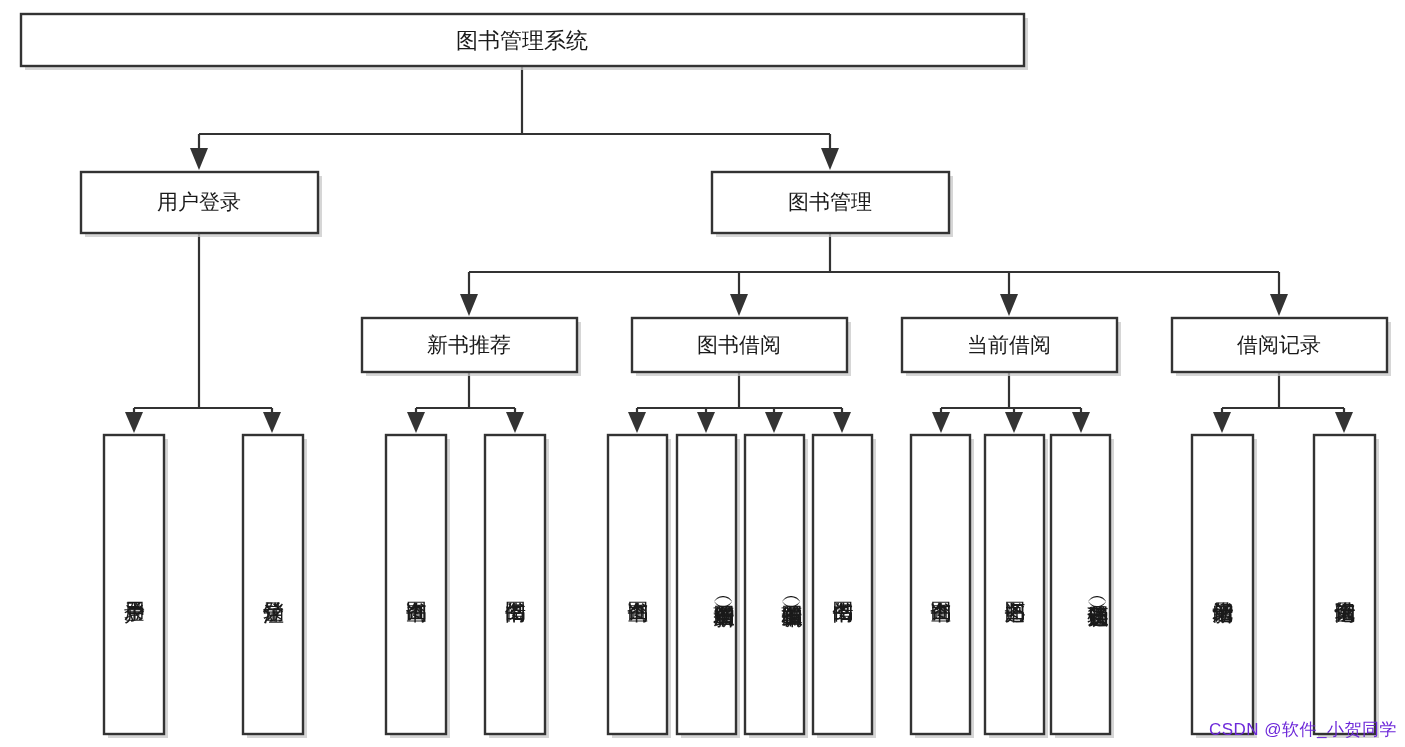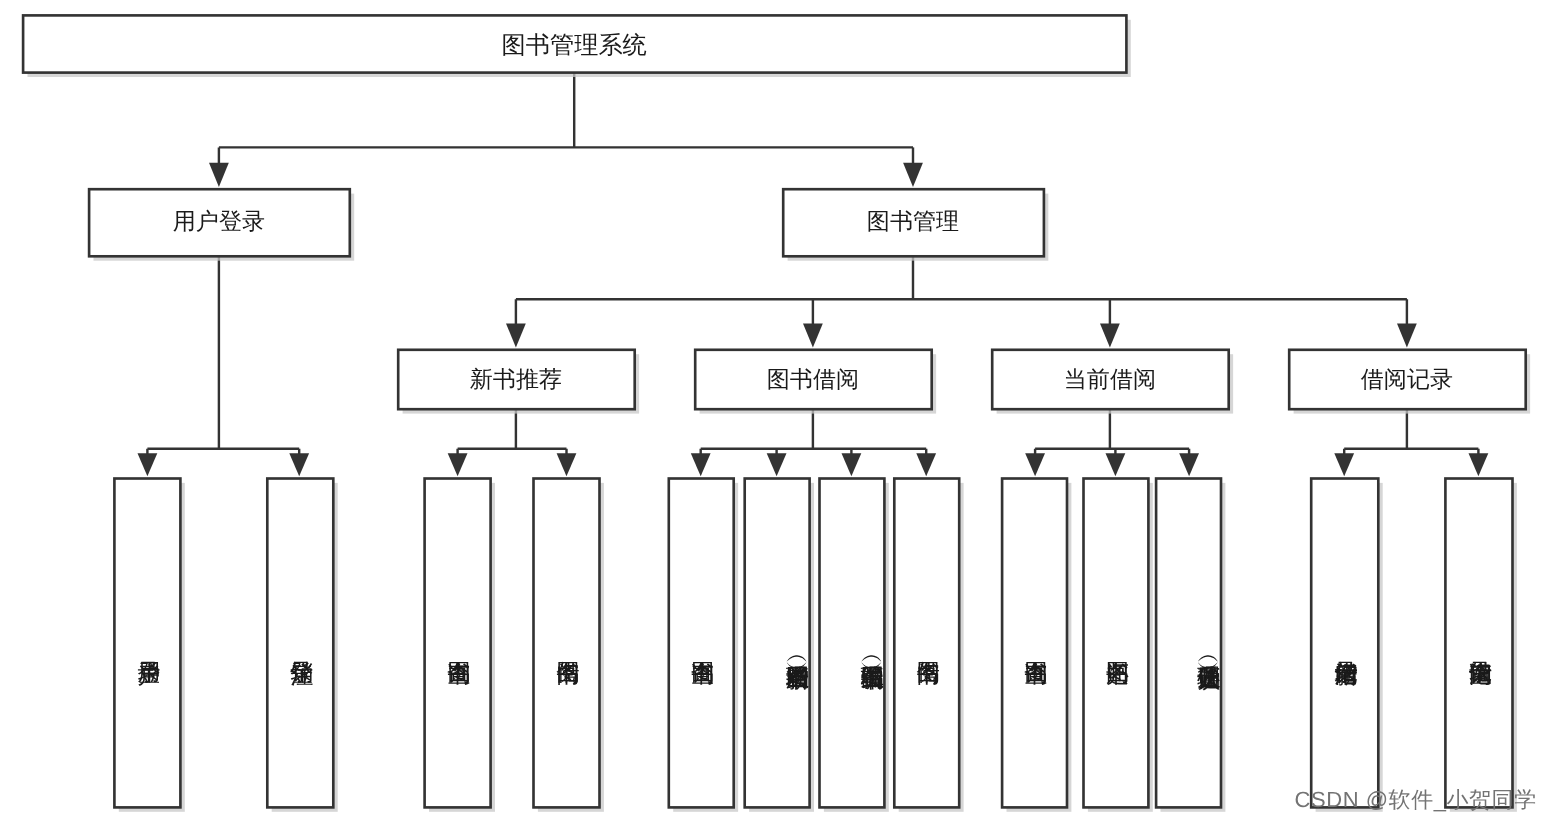--- a/index.html
+++ b/index.html
@@ -49,22 +49,22 @@
   }
   .arrow-head {
     fill: #333333;
     stroke: none;
   }
   .watermark {
     position: absolute;
     right: 8px;
     bottom: 6px;
     font-family: "Liberation Sans", sans-serif;
-    font-size: 20px;
-    color: #737373;
+    font-size: 17px;
+    color: #6d28d9;
     letter-spacing: 0.5px;
     white-space: nowrap;
     pointer-events: none;
   }
   .vlabel {
     position: absolute;
     font-family: "Liberation Sans", sans-serif;
     font-size: 21px;
     line-height: 1.18em;
     color: #1a1a1a;

